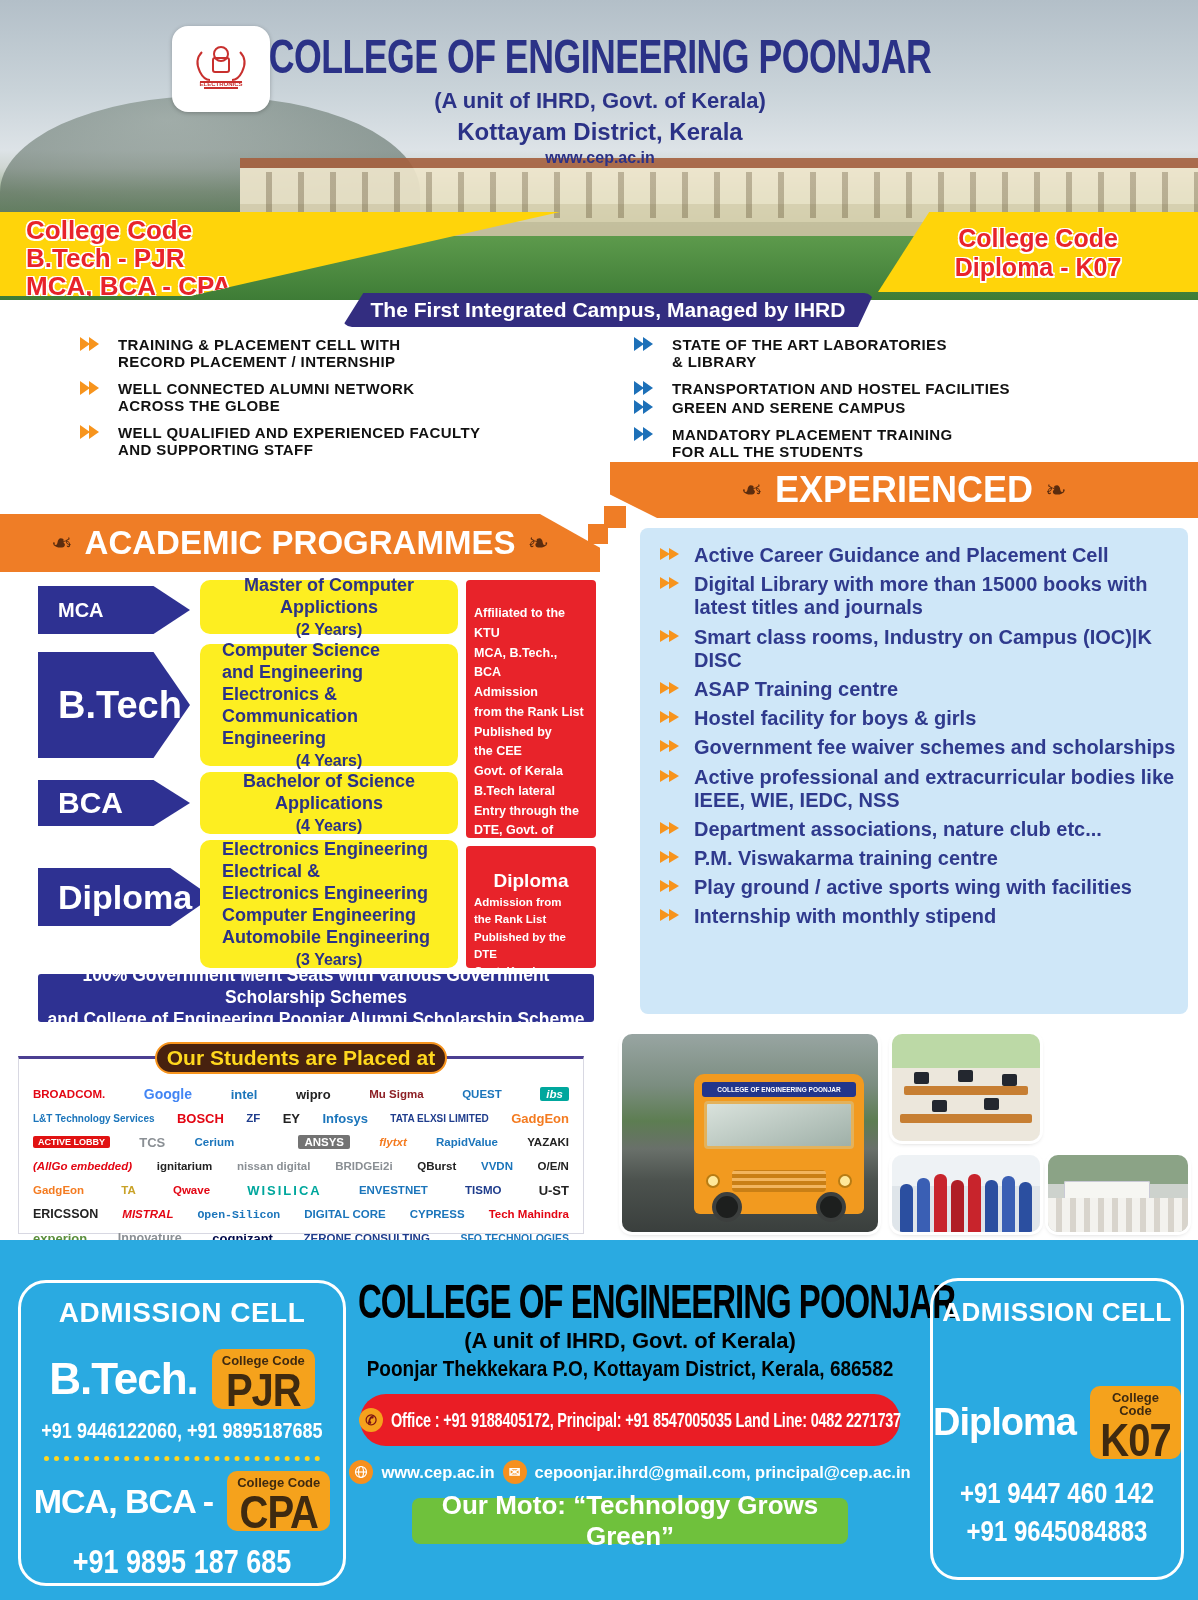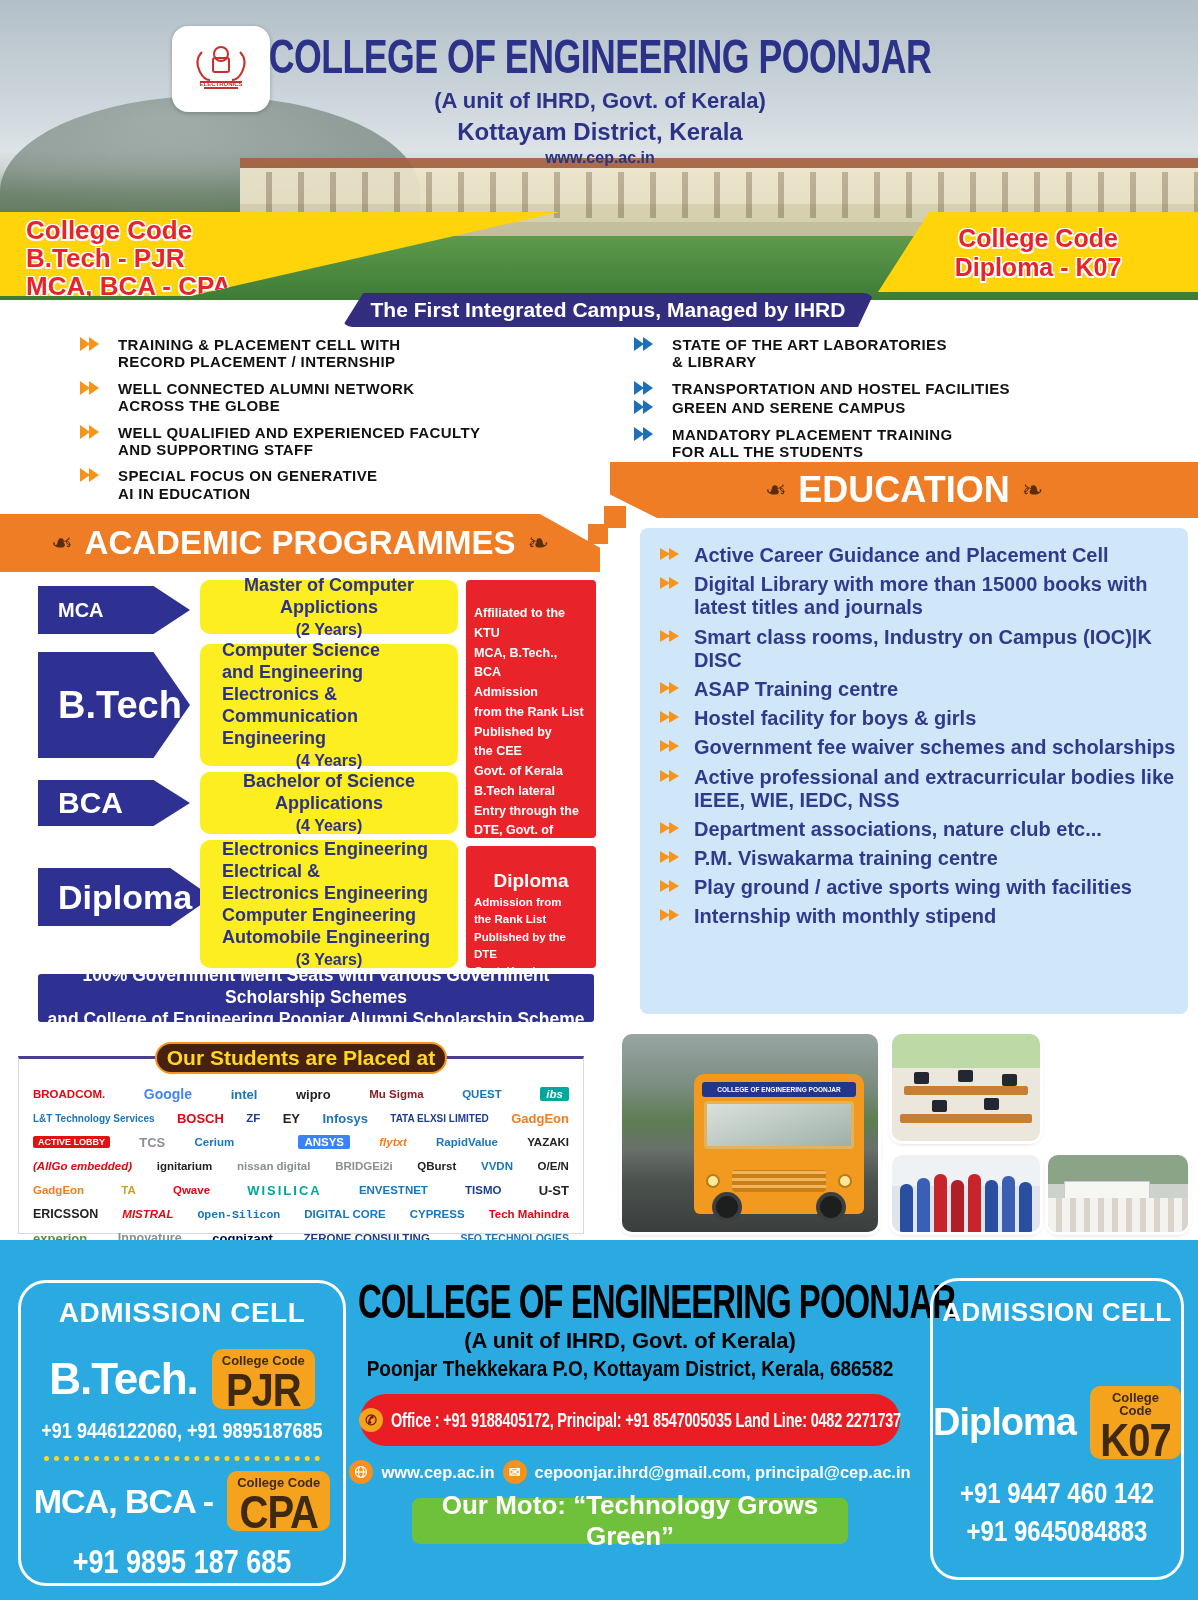--- a/index.html
+++ b/index.html
@@ -97,21 +97,21 @@
     border:2px solid #f7941d;border-radius:17px;display:flex;align-items:center;justify-content:center;
     color:#ffd81e;font-size:21px;font-weight:bold;z-index:3;}
   .logo-row{display:flex;justify-content:space-between;align-items:center;padding:0 14px;height:22px;margin-top:2px;}
   .logo-row:first-child{margin-top:24px;}
   .lg{font-size:11.5px;font-weight:bold;white-space:nowrap;}
   .c-red{color:#e30613;} .c-blue{color:#1b75bb;} .c-dark{color:#222;} .c-navy{color:#1e3c8c;}
   .c-orange{color:#f47b20;} .c-teal{color:#00a79d;} .c-gray{color:#8a8f94;} .c-maroon{color:#8d1f24;}
   .c-goog{color:#4285f4;} .c-green{color:#5a8f3c;} .c-cog{color:#000a4b;} .c-gold{color:#c9a227;}
   .chip-teal{background:#00a79d;color:#fff;padding:1px 6px;border-radius:2px;font-style:italic;}
   .chip-red{background:#e11212;color:#fff;padding:1px 5px;border-radius:2px;}
-  .chip-dark{background:#3b82f6;color:#fff;padding:1px 6px;border-radius:2px;margin-left:35px;}
+  .chip-dark{background:#737373;color:#fff;padding:1px 6px;border-radius:2px;margin-left:35px;}
 
   
   .photo{position:absolute;border-radius:10px;overflow:hidden;box-shadow:0 0 0 3px #fff,0 2px 5px rgba(0,0,0,.25);}
   .photo-bus{left:622px;top:1034px;width:256px;height:198px;
     background:linear-gradient(180deg,#98a5a2 0%,#7b8d80 26%,#5d7d52 44%,#69706a 58%,#4c524e 74%,#3a3f3d 100%);}
   .bus-body{position:absolute;right:14px;top:40px;width:170px;height:140px;background:#f29a1f;border-radius:10px 10px 6px 6px;}
   .bus-banner{position:absolute;left:8px;top:8px;right:8px;height:15px;background:#23368c;border-radius:3px;
     color:#fff;font-size:6.5px;font-weight:bold;display:flex;align-items:center;justify-content:center;white-space:nowrap;}
   .bus-glass{position:absolute;left:10px;top:27px;right:10px;height:48px;background:linear-gradient(160deg,#d9e2dc,#9fb0a8);
     border:3px solid #e3b25c;border-radius:4px;}
@@ -216,41 +216,39 @@
 
   <div class="blue-banner">The First Integrated Campus, Managed by IHRD</div>
 
   <div class="features-left">
     <div class="feat"><span class="arr arr-o"></span><span>TRAINING &amp; PLACEMENT CELL WITH
 RECORD PLACEMENT / INTERNSHIP</span></div>
     <div class="feat"><span class="arr arr-o"></span><span>WELL CONNECTED ALUMNI NETWORK
 ACROSS THE GLOBE</span></div>
     <div class="feat"><span class="arr arr-o"></span><span>WELL QUALIFIED AND EXPERIENCED FACULTY
 AND SUPPORTING STAFF</span></div>
-    <div class="feat"><span class="arr arr-o"></span><span>SPECIAL FOCUS ON GENERATIVE
-AI IN EDUCATION</span></div>
   </div>
   <div class="features-right">
     <div class="feat"><span class="arr arr-b"></span><span>STATE OF THE ART LABORATORIES
 &amp; LIBRARY</span></div>
     <div class="feat tight"><span class="arr arr-b"></span><span>TRANSPORTATION AND HOSTEL FACILITIES</span></div>
     <div class="feat"><span class="arr arr-b"></span><span>GREEN AND SERENE CAMPUS</span></div>
     <div class="feat"><span class="arr arr-b"></span><span>MANDATORY PLACEMENT TRAINING
 FOR ALL THE STUDENTS</span></div>
   </div>
 
   <div class="acad-banner">
     <span class="flourish flip">❧</span>
     <span>ACADEMIC PROGRAMMES</span>
     <span class="flourish">❧</span>
   </div>
   <div class="sq sq1"></div>
   <div class="hl-banner">
     <span class="flourish flip">❧</span>
-    <span>EDUCATION</span>
+    <span>EXPERIENCED</span>
     <span class="flourish">❧</span>
   </div>
   <div class="sq sq2"></div>
 
   <div class="chev" style="left:38px;top:586px;width:152px;height:48px;font-size:20px;">MCA</div>
   <div class="ybox" style="left:200px;top:580px;width:258px;height:54px;">
     <span class="desc">Master of Computer Applictions</span>
     <span class="years">(2 Years)</span>
   </div>
 

